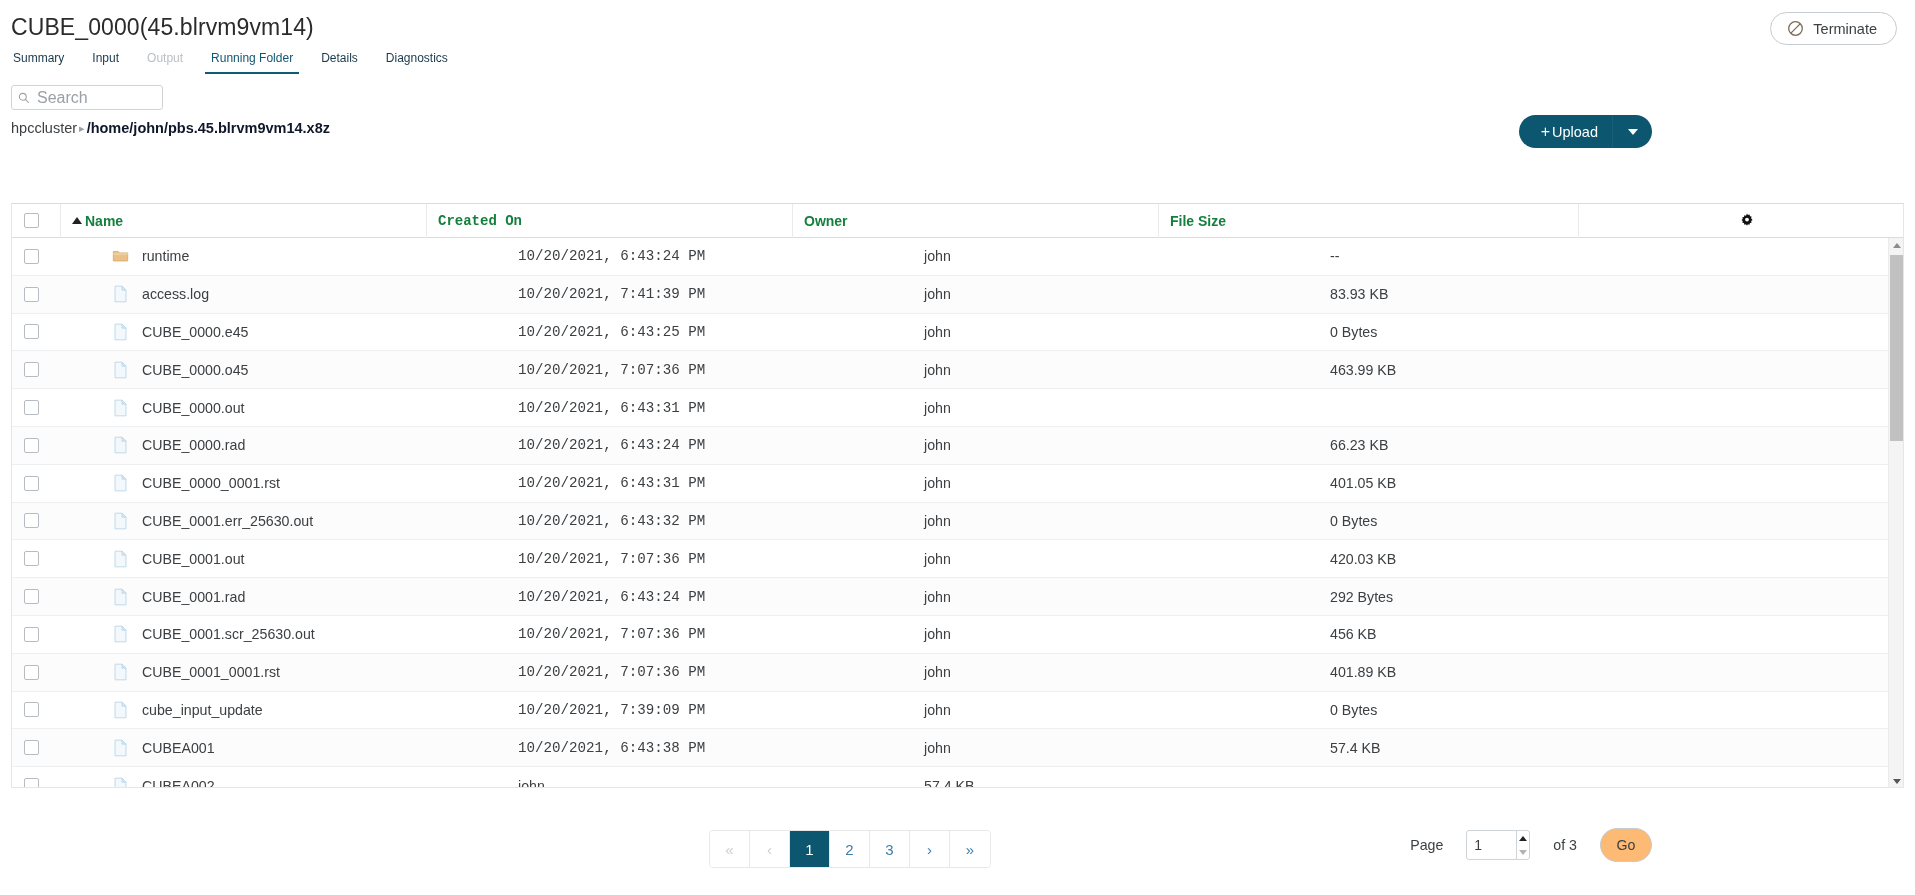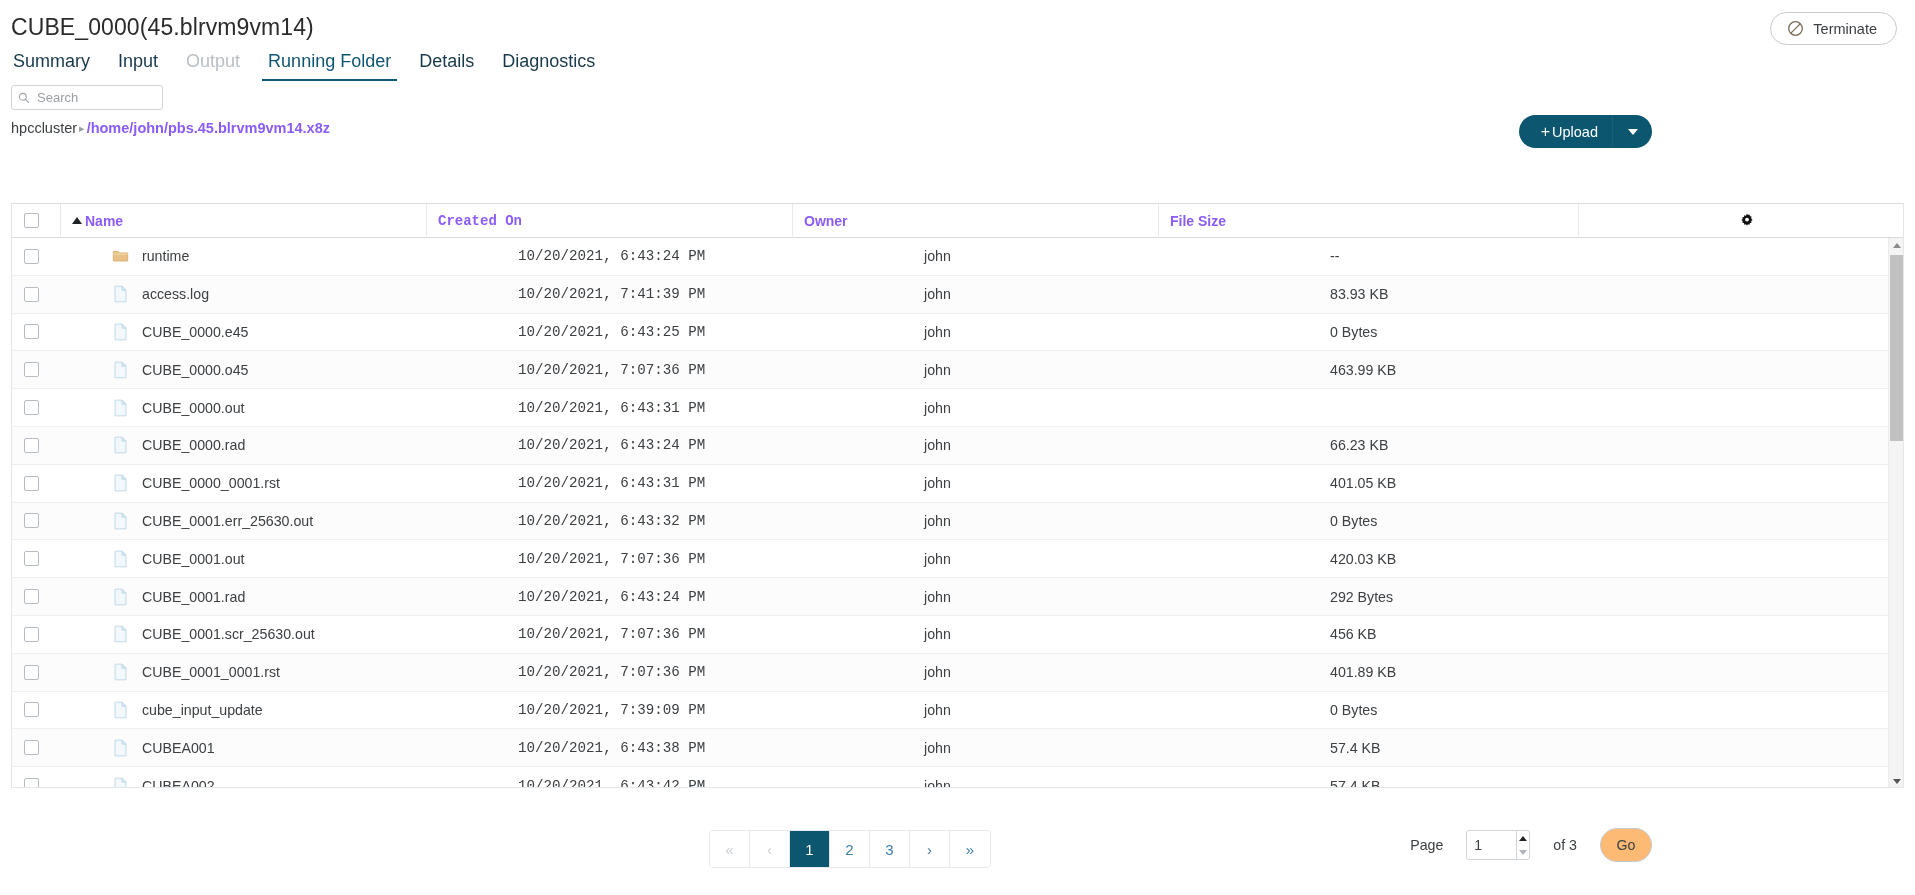--- a/index.html
+++ b/index.html
@@ -31,53 +31,53 @@
   }
   .ban-icon { width: 17px; height: 17px; display:block; }
 
   
   .tabs {
     position: absolute; left: 11px; top: 48px;
     display: flex; align-items: flex-end; gap: 0;
   }
   .tab {
     position: relative; padding: 3px 14px 9px 14px;
-    font-size: 18px; color: #18394c; cursor: pointer; white-space: nowrap;
+    font-size: 12px; color: #18394c; cursor: pointer; white-space: nowrap;
   }
   .tab:first-child { padding-left: 2px; }
   .tab.disabled { color: #b9bfc4; cursor: default; }
   .tab.active { color: #105673; }
   .tab.active::after {
     content: ""; position: absolute; left: 8px; right: 8px; bottom: 0;
     height: 2.5px; background: #0e5a78;
   }
 
   
   .search-wrap {
     position: absolute; left: 11px; top: 85px;
     width: 152px; height: 25px;
     border: 1px solid #cfd4d8; border-radius: 3px;
     display: flex; align-items: center; padding: 0 6px; background: #fff;
   }
   .search-icon { width: 12px; height: 12px; margin-right: 5px; flex: 0 0 auto; }
   .search-input {
-    border: 0; outline: 0; font-size: 13px; color: #3c4043;
+    border: 0; outline: 0; font-size: 16px; color: #3c4043;
     width: 100%; background: transparent; font-family: inherit;
   }
   .search-input::placeholder { color: #9aa0a6; }
 
   
   .breadcrumb {
     position: absolute; left: 11px; top: 120px;
     display: flex; align-items: center; gap: 2px;
     font-size: 14.5px;
   }
   .crumb-root { color: #3c4043; cursor: pointer; }
   .crumb-sep { color: #9aa0a6; font-size: 11px; line-height: 1; }
-  .crumb-current { color: #8b5cf6; font-weight: bold; cursor: pointer; }
+  .crumb-current { color: #0f172a; font-weight: bold; cursor: pointer; }
 
   
   .upload-group {
     position: absolute; right: 18px; top: 115px;
     height: 33px; display: flex; align-items: stretch;
     border-radius: 17px; overflow: hidden; background: #0c566f;
   }
   .upload-main {
     display: flex; align-items: center; gap: 2px;
     padding: 0 14px 0 22px; color: #fff; font-size: 14.5px;
@@ -99,21 +99,21 @@
     position: absolute; left: 11px; top: 203px;
     width: 1893px; height: 585px;
     border: 1px solid #e4e7e9; border-top: 1px solid #d9dcdf;
     overflow: hidden; background: #fff;
   }
   .thead {
     display: flex; height: 34px; align-items: center;
     border-bottom: 1px solid #d9dcdf; background: #fff;
   }
   .th {
-    font-size: 14px; font-weight: bold; color: #8b5cf6;
+    font-size: 14px; font-weight: bold; color: #15803d;
     height: 34px; display: flex; align-items: center;
     border-right: 1px solid #e8eaec; padding-left: 11px;
   }
   .th.last { border-right: 0; }
   .c-check { width: 49px; flex: 0 0 49px; justify-content: flex-start; padding-left: 12px; }
   .c-name  { width: 366px; flex: 0 0 366px; }
   .c-date  { width: 366px; flex: 0 0 366px; font-family: Liberation Mono, monospace; }
   .c-owner { width: 366px; flex: 0 0 366px; }
   .c-size  { width: 420px; flex: 0 0 420px; }
   .c-gear  { flex: 1 1 auto; justify-content: center; }
@@ -508,21 +508,20 @@
             <div class="cell c-check">
               <span class="cb"></span>
             </div>
             <div class="cell c-name">
               <svg class="row-icon" viewBox="0 0 18 19">
                 <path fill="#f2f8fc" stroke="#b7d4e6" stroke-width="0.9" d="M3.2 1.2h7.4l4.2 4.2v12.4H3.2z"></path>
                 <path fill="#dbeaf4" stroke="#b7d4e6" stroke-width="0.9" d="M10.6 1.2v4.2h4.2z"></path>
               </svg>
               <span class="fname">CUBEA002</span>
             </div>
-            <div class="cell c-date">10/20/2021, 6:43:42 PM</div>
             <div class="cell c-owner">john</div>
             <div class="cell c-size">57.4 KB</div>
           </div>
         </div>
       <div class="vsb">
         <div class="vsb-up">
             <span class="tri-up"></span>
           </div>
         <div class="vsb-thumb"></div>
         <div class="vsb-dn">

